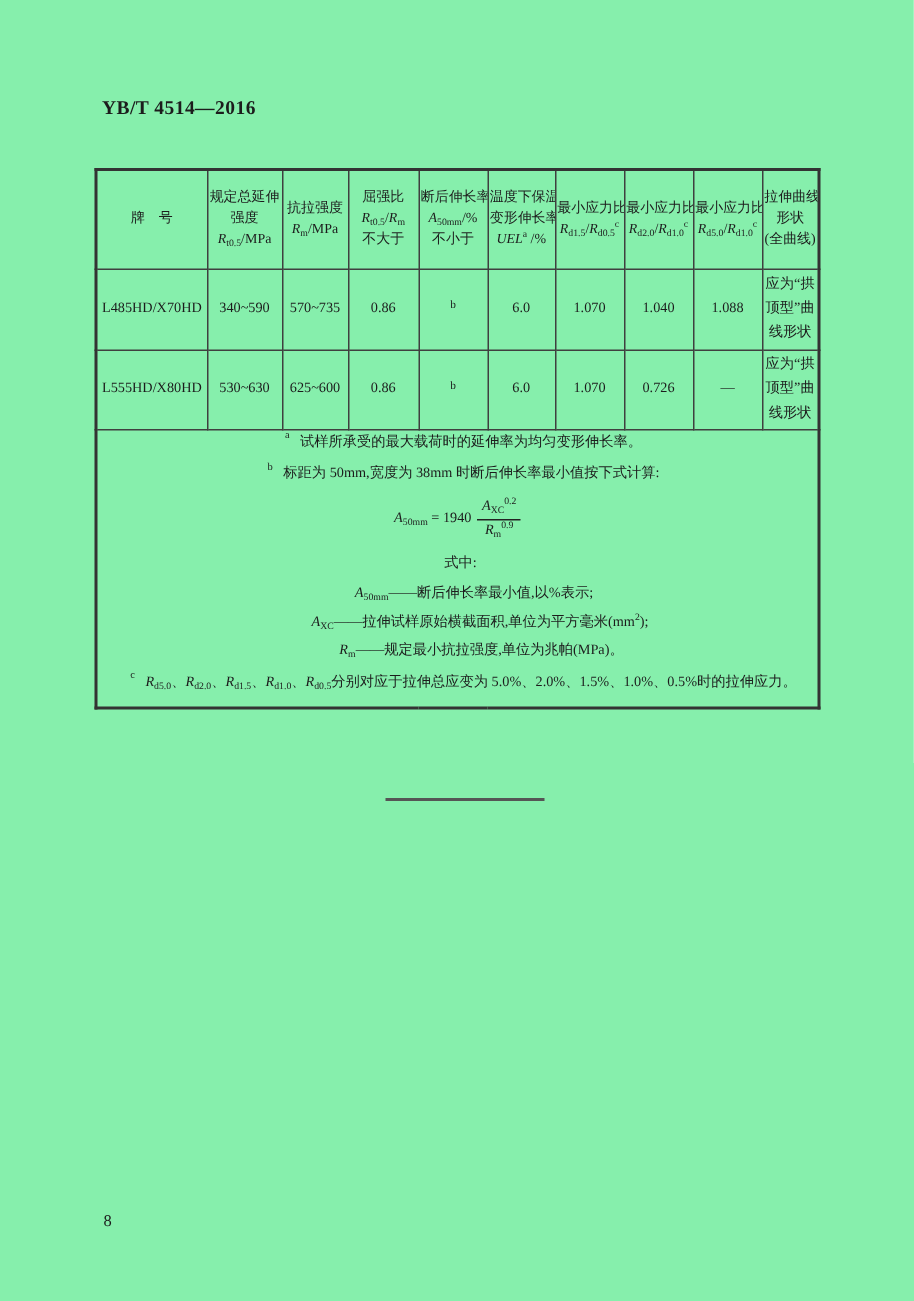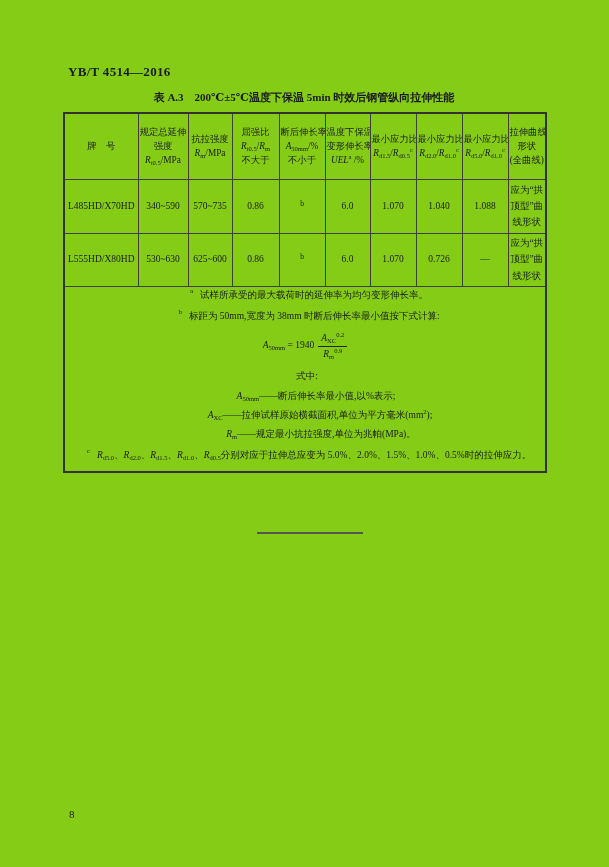--- a/index.html
+++ b/index.html
@@ -4,21 +4,21 @@
 <style>
   html,body { margin:0; padding:0; }
   body {
     width:609px; height:867px;
     background:#ffffff;
     font-family:"Liberation Serif","DejaVu Serif",serif;
     color:#1c1c1c;
     position:relative;
     overflow:hidden;
   }
-  .page { position:absolute; left:0; top:0; width:609px; height:867px; background:#84cc16; }
+  .page { position:absolute; left:0; top:0; width:609px; height:867px; background:#86efac; }
 
   .doc-code {
     position:absolute; left:68px; top:64px;
     font-size:13px; font-weight:bold; letter-spacing:0.3px;
   }
   .tbl-title {
     position:absolute; left:63px; top:90px; width:482px;
     text-align:center; font-size:11px; font-weight:bold;
   }
 
@@ -71,21 +71,20 @@
     font-size:11px;
   }
 </style>
 </head>
 <body>
 
 <div class="page">
 
   <div class="doc-code">YB/T 4514—2016</div>
 
-  <div class="tbl-title">表 A.3　200℃±5℃温度下保温 5min 时效后钢管纵向拉伸性能</div>
 
   <table class="doc-table">
     <colgroup>
       <col style="width:74px">
         <col style="width:50px">
         <col style="width:44px">
       <col style="width:47px">
         <col style="width:46px">
         <col style="width:45px">
       <col style="width:46px">

